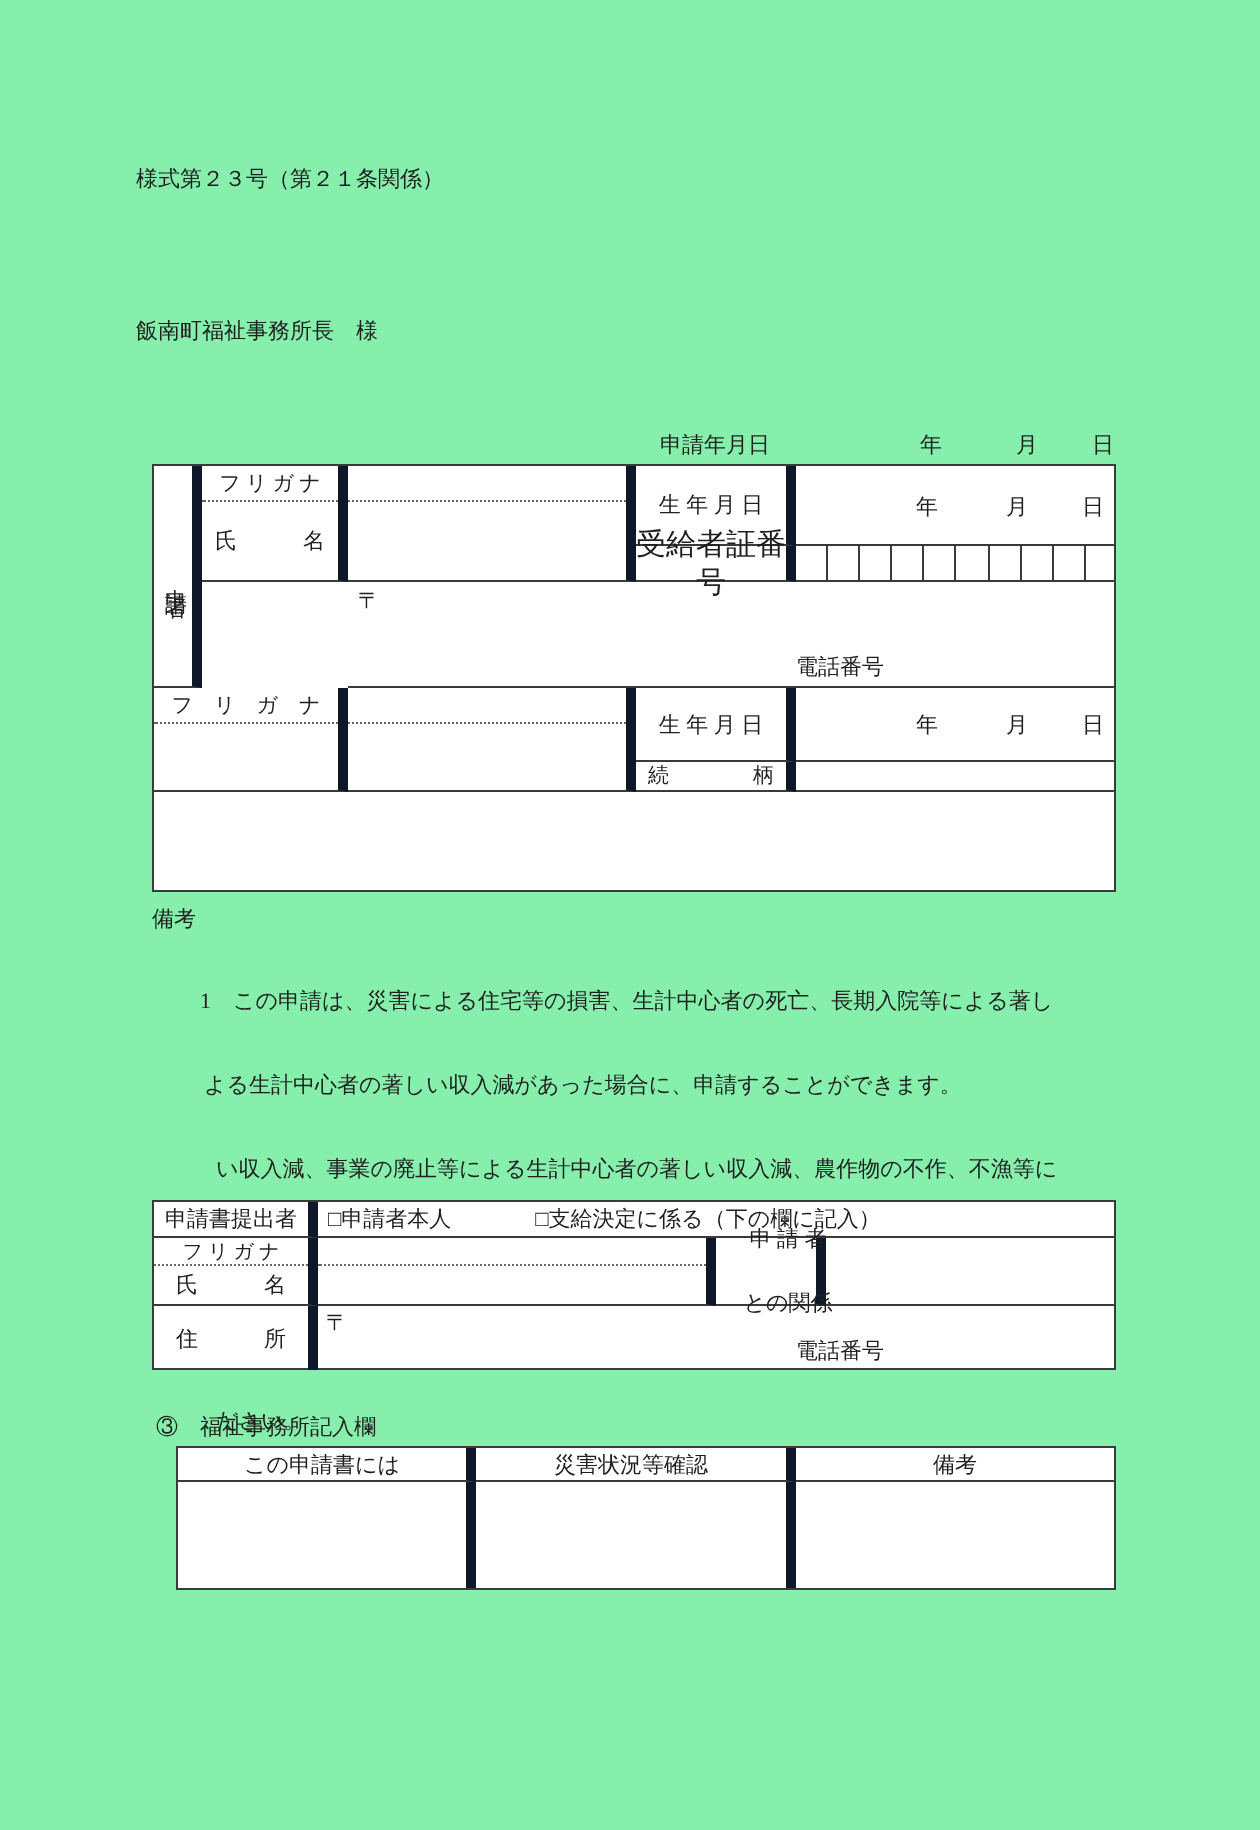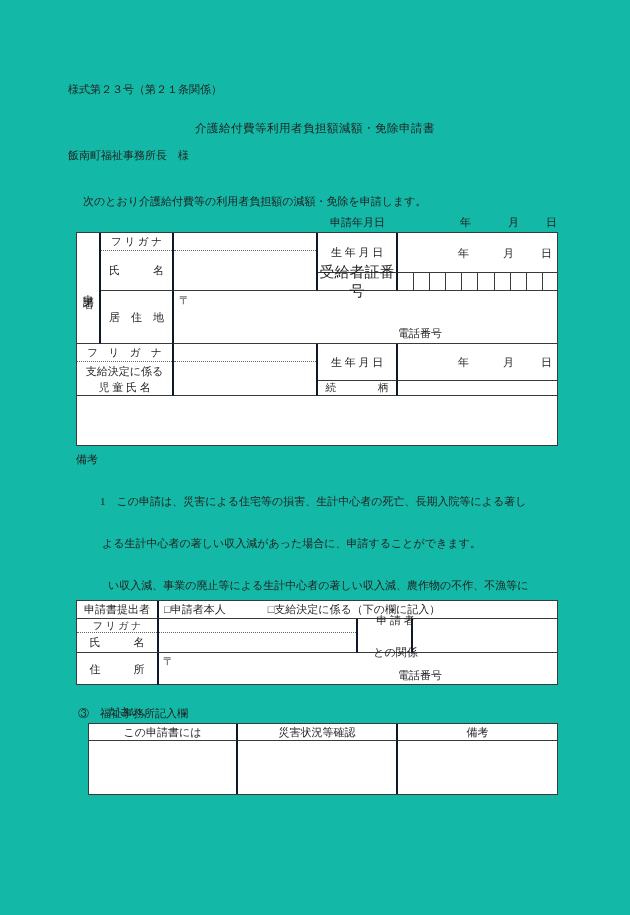--- a/index.html
+++ b/index.html
@@ -1,26 +1,26 @@
 <!DOCTYPE html>
 <html><head>
 <meta charset="utf-8">
 <style>
   * { margin:0; padding:0; box-sizing:border-box; }
   html,body { background:#888; }
   .page {
     position:relative; width:630px; height:915px; margin:0 auto;
-    background:#14b8a6; color:#1f1f1f;
+    background:#86efac; color:#1f1f1f;
     font-family:"Liberation Serif","DejaVu Serif",serif;
     font-size:11px; overflow:hidden;
   }
   .abs { position:absolute; white-space:pre; }
   .tbl { position:absolute; border:1px solid #3a3a3a; background:#fff; }
   .cell { position:absolute; }
-  .br { border-right:2px solid #0f172a; }
+  .br { border-right:5px solid #0f172a; }
   .bb { border-bottom:1px solid #3a3a3a; }
   .center { display:flex; align-items:center; justify-content:center; text-align:center; }
   .vtext { writing-mode:vertical-rl; text-orientation:upright; letter-spacing:2px; }
   .sub-furigana { width:100%; height:18px; border-bottom:1px dotted #666;
                   display:flex; align-items:center; justify-content:center; font-size:10.5px; }
   .sub-name { width:100%; flex:1; display:flex; align-items:center; justify-content:center; }
   .colstack { display:flex; flex-direction:column; }
   .boxrow { display:flex; width:100%; height:100%; }
   .numbox { flex:1; border-right:1px solid #3a3a3a; }
   .numbox:last-child { border-right:none; }
@@ -29,23 +29,21 @@
   .pad8 { padding-left:8px; }
   .pad2 { padding-left:2px; }
   .twoline { line-height:16px; text-align:center; white-space:pre; }
 </style>
 </head>
 <body>
 
 <div class="page">
 
   <div class="abs" style="left:68px; top:82px;">様式第２３号（第２１条関係）</div>
-  <div class="abs title" style="left:0; top:121px;">介護給付費等利用者負担額減額・免除申請書</div>
-  <div class="abs" style="left:68px; top:148px;">飯南町福祉事務所長　様</div>
-  <div class="abs" style="left:83px; top:194px;">次のとおり介護給付費等の利用者負担額の減額・免除を申請します。</div>
+  <div class="abs" style="left:68px; top:158px;">飯南町福祉事務所長　様</div>
 
   <div class="abs" style="left:330px; top:215px;">申請年月日</div>
   <div class="abs" style="left:460px; top:215px;">年</div>
   <div class="abs" style="left:508px; top:215px;">月</div>
   <div class="abs" style="left:546px; top:215px;">日</div>
 
   <div class="tbl" style="left:76px; top:232px; width:482px; height:214px;">
 
     <div class="cell br bb center" style="left:0; top:0; width:24px; height:111px;">
       <span class="vtext">申請者</span>
@@ -81,34 +79,27 @@
         <div class="numbox"></div>
         <div class="numbox"></div>
         <div class="numbox"></div>
         <div class="numbox"></div>
         <div class="numbox"></div>
         <div class="numbox"></div>
         <div class="numbox"></div>
       </div>
     </div>
 
-    <div class="cell br bb center" style="left:24px; top:58px; width:73px; height:53px;">
-      <span>居　住　地</span>
-    </div>
     <div class="cell bb" style="left:97px; top:58px; width:384px; height:53px;">
       <span class="abs" style="left:5px; top:2px;">〒</span>
       <span class="abs" style="left:224px; bottom:2px;">電話番号</span>
     </div>
 
     <div class="cell br bb colstack" style="left:0; top:111px; width:97px; height:52px;">
       <div class="sub-furigana">フ　リ　ガ　ナ</div>
-      <div class="twoline" style="flex:1; display:flex; flex-direction:column; justify-content:center;">
-        <span>支給決定に係る</span>
-        <span>児 童 氏 名</span>
-      </div>
     </div>
     <div class="cell br bb colstack" style="left:97px; top:111px; width:144px; height:52px;">
       <div class="sub-furigana" style="justify-content:flex-start;"></div>
       <div class="sub-name"></div>
     </div>
     <div class="cell br bb center" style="left:241px; top:111px; width:80px; height:37px;">
       <span>生 年 月 日</span>
     </div>
     <div class="cell bb" style="left:321px; top:111px; width:160px; height:37px;">
       <span class="abs" style="left:60px; top:11px;">年</span>

